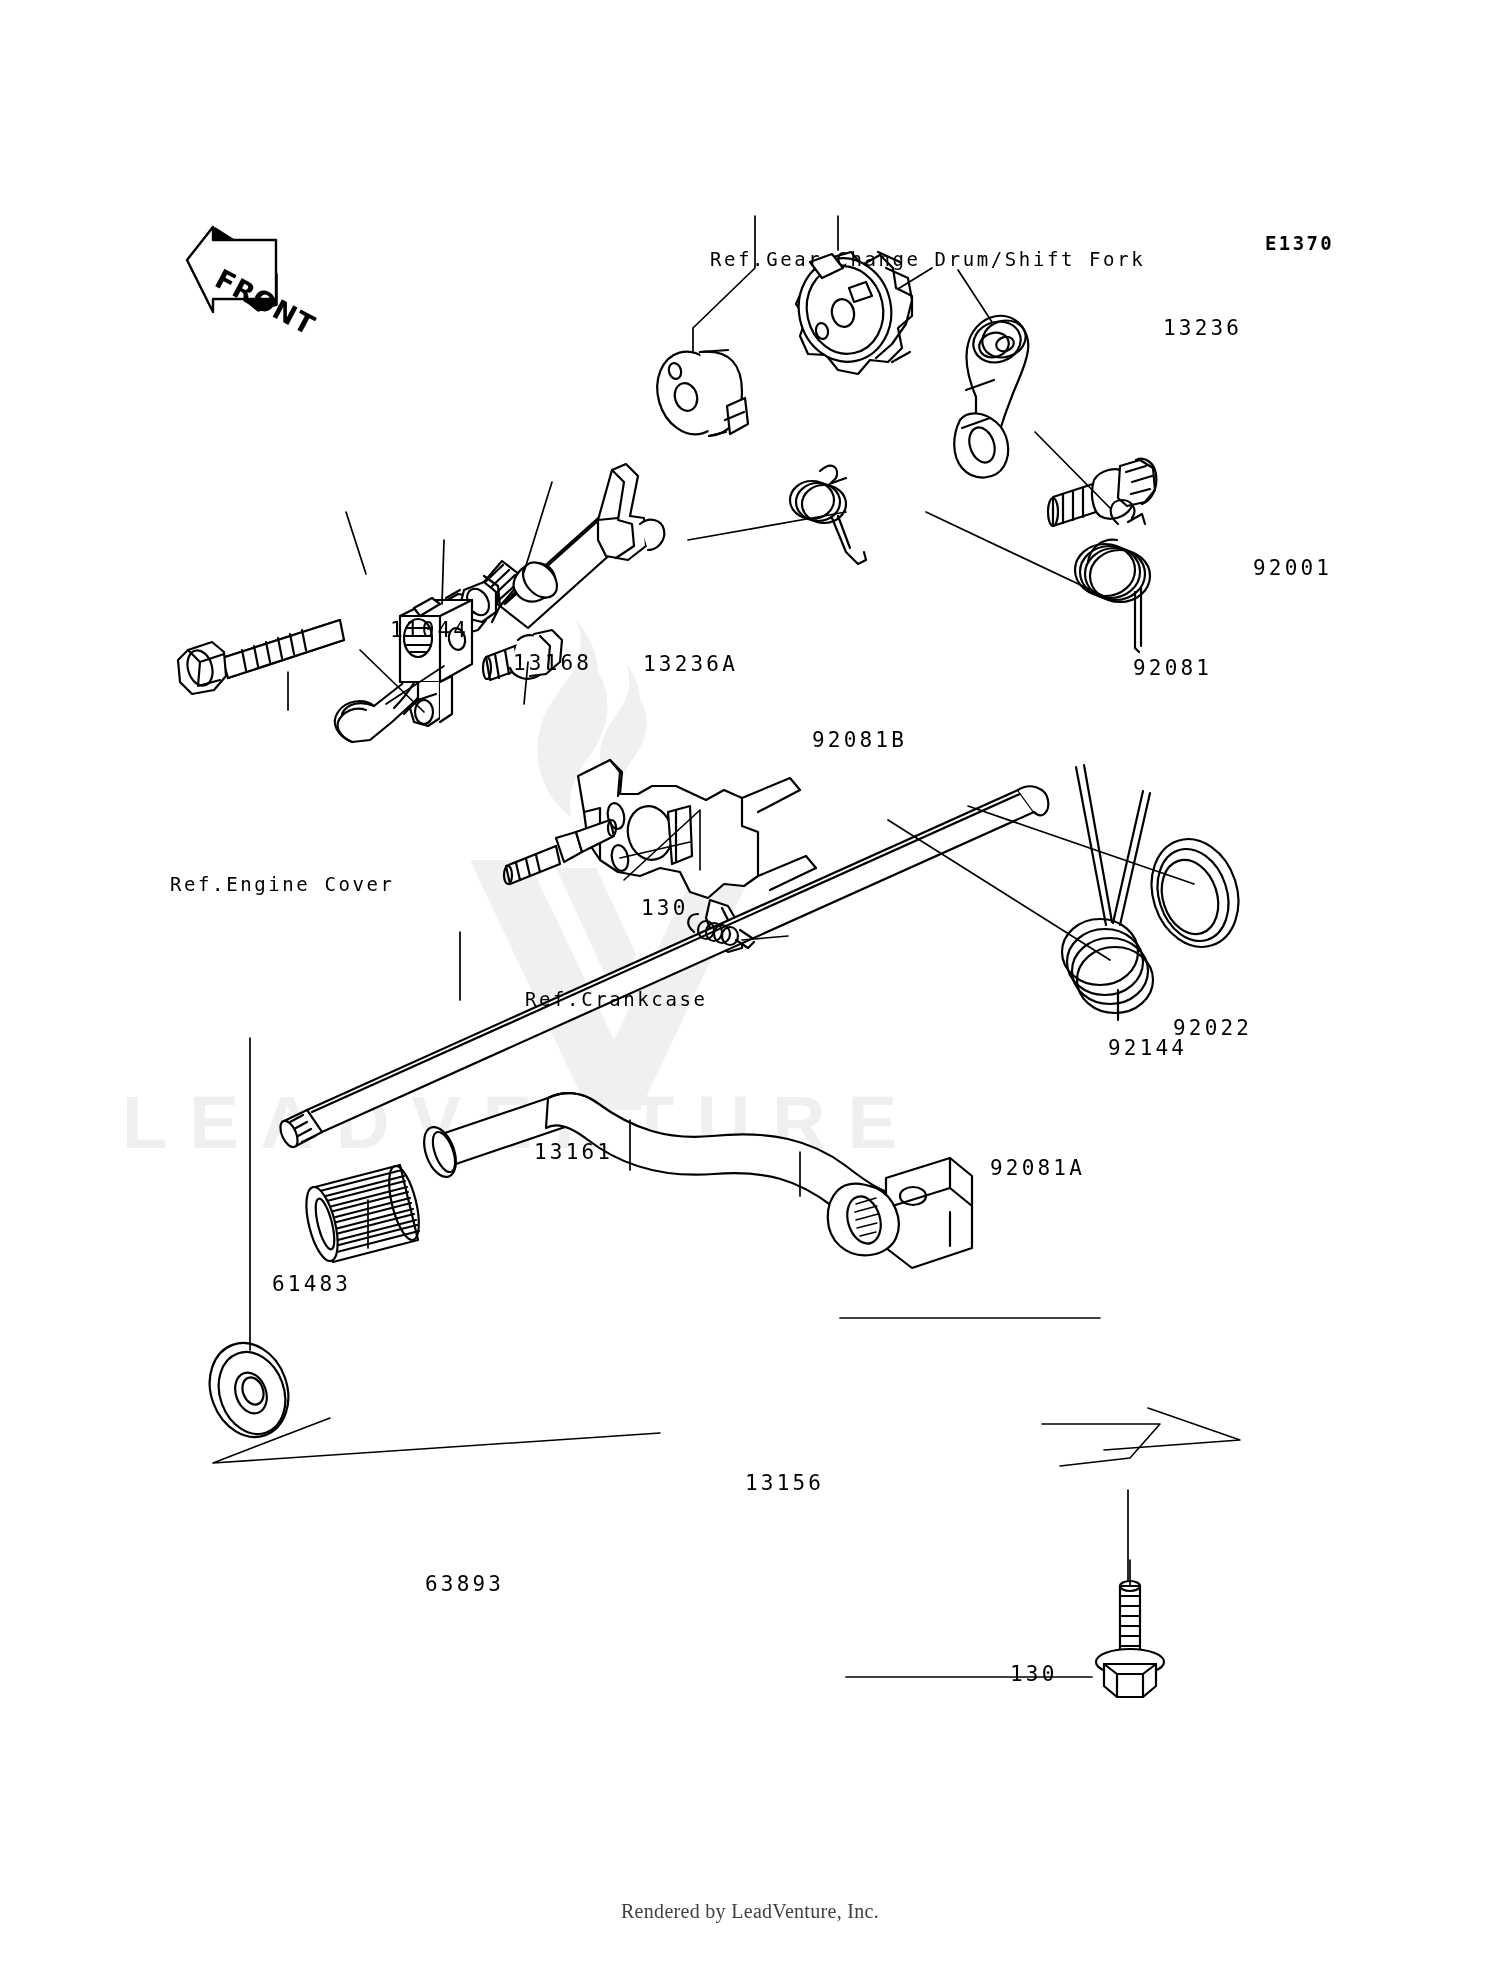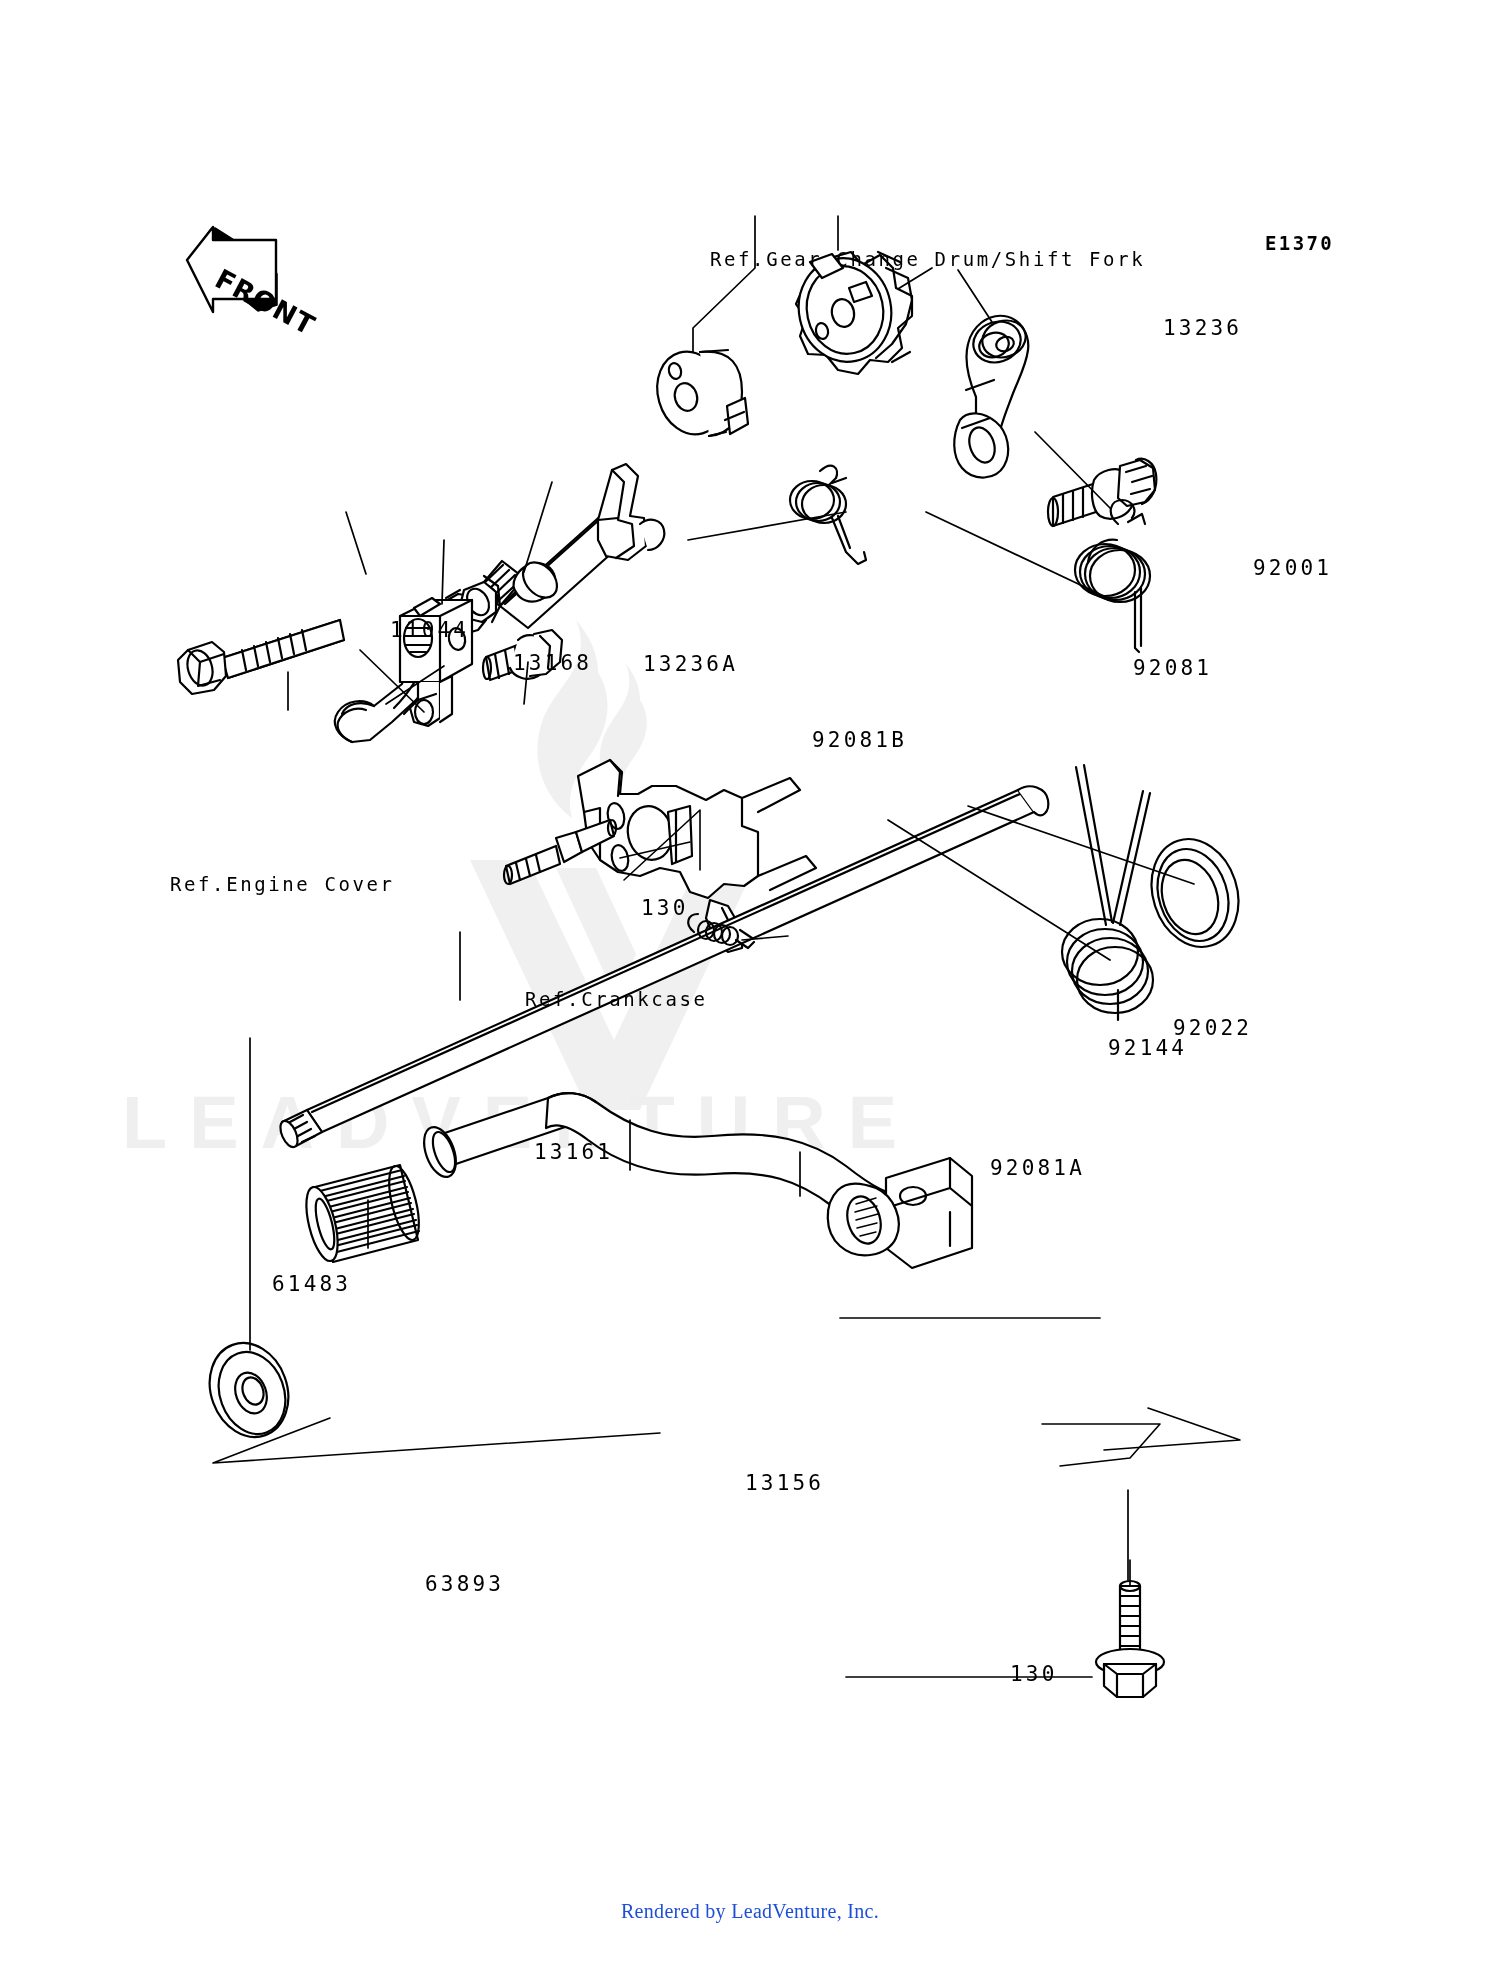--- a/index.html
+++ b/index.html
@@ -46,21 +46,21 @@
     font-weight: 600;
   }
   .footer {
     position: absolute;
     left: 0;
     top: 1900px;
     width: 1500px;
     text-align: center;
     font-family: "Liberation Serif", "DejaVu Serif", serif;
     font-size: 20px;
-    color: #1d4ed8;
+    color: #404040;
     letter-spacing: 0.3px;
   }
   .wm-text {
     position: absolute;
     font-family: "Liberation Sans", "DejaVu Sans", sans-serif;
     font-size: 74px;
     font-weight: 700;
     letter-spacing: 22px;
     color: #efefef;
     white-space: nowrap;

